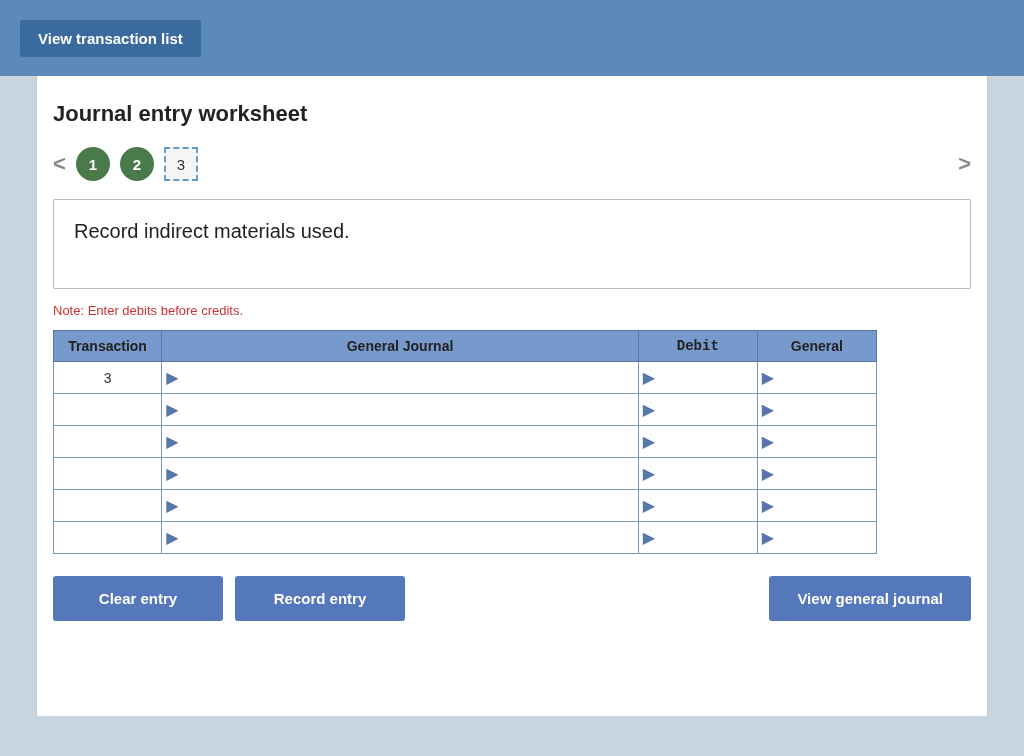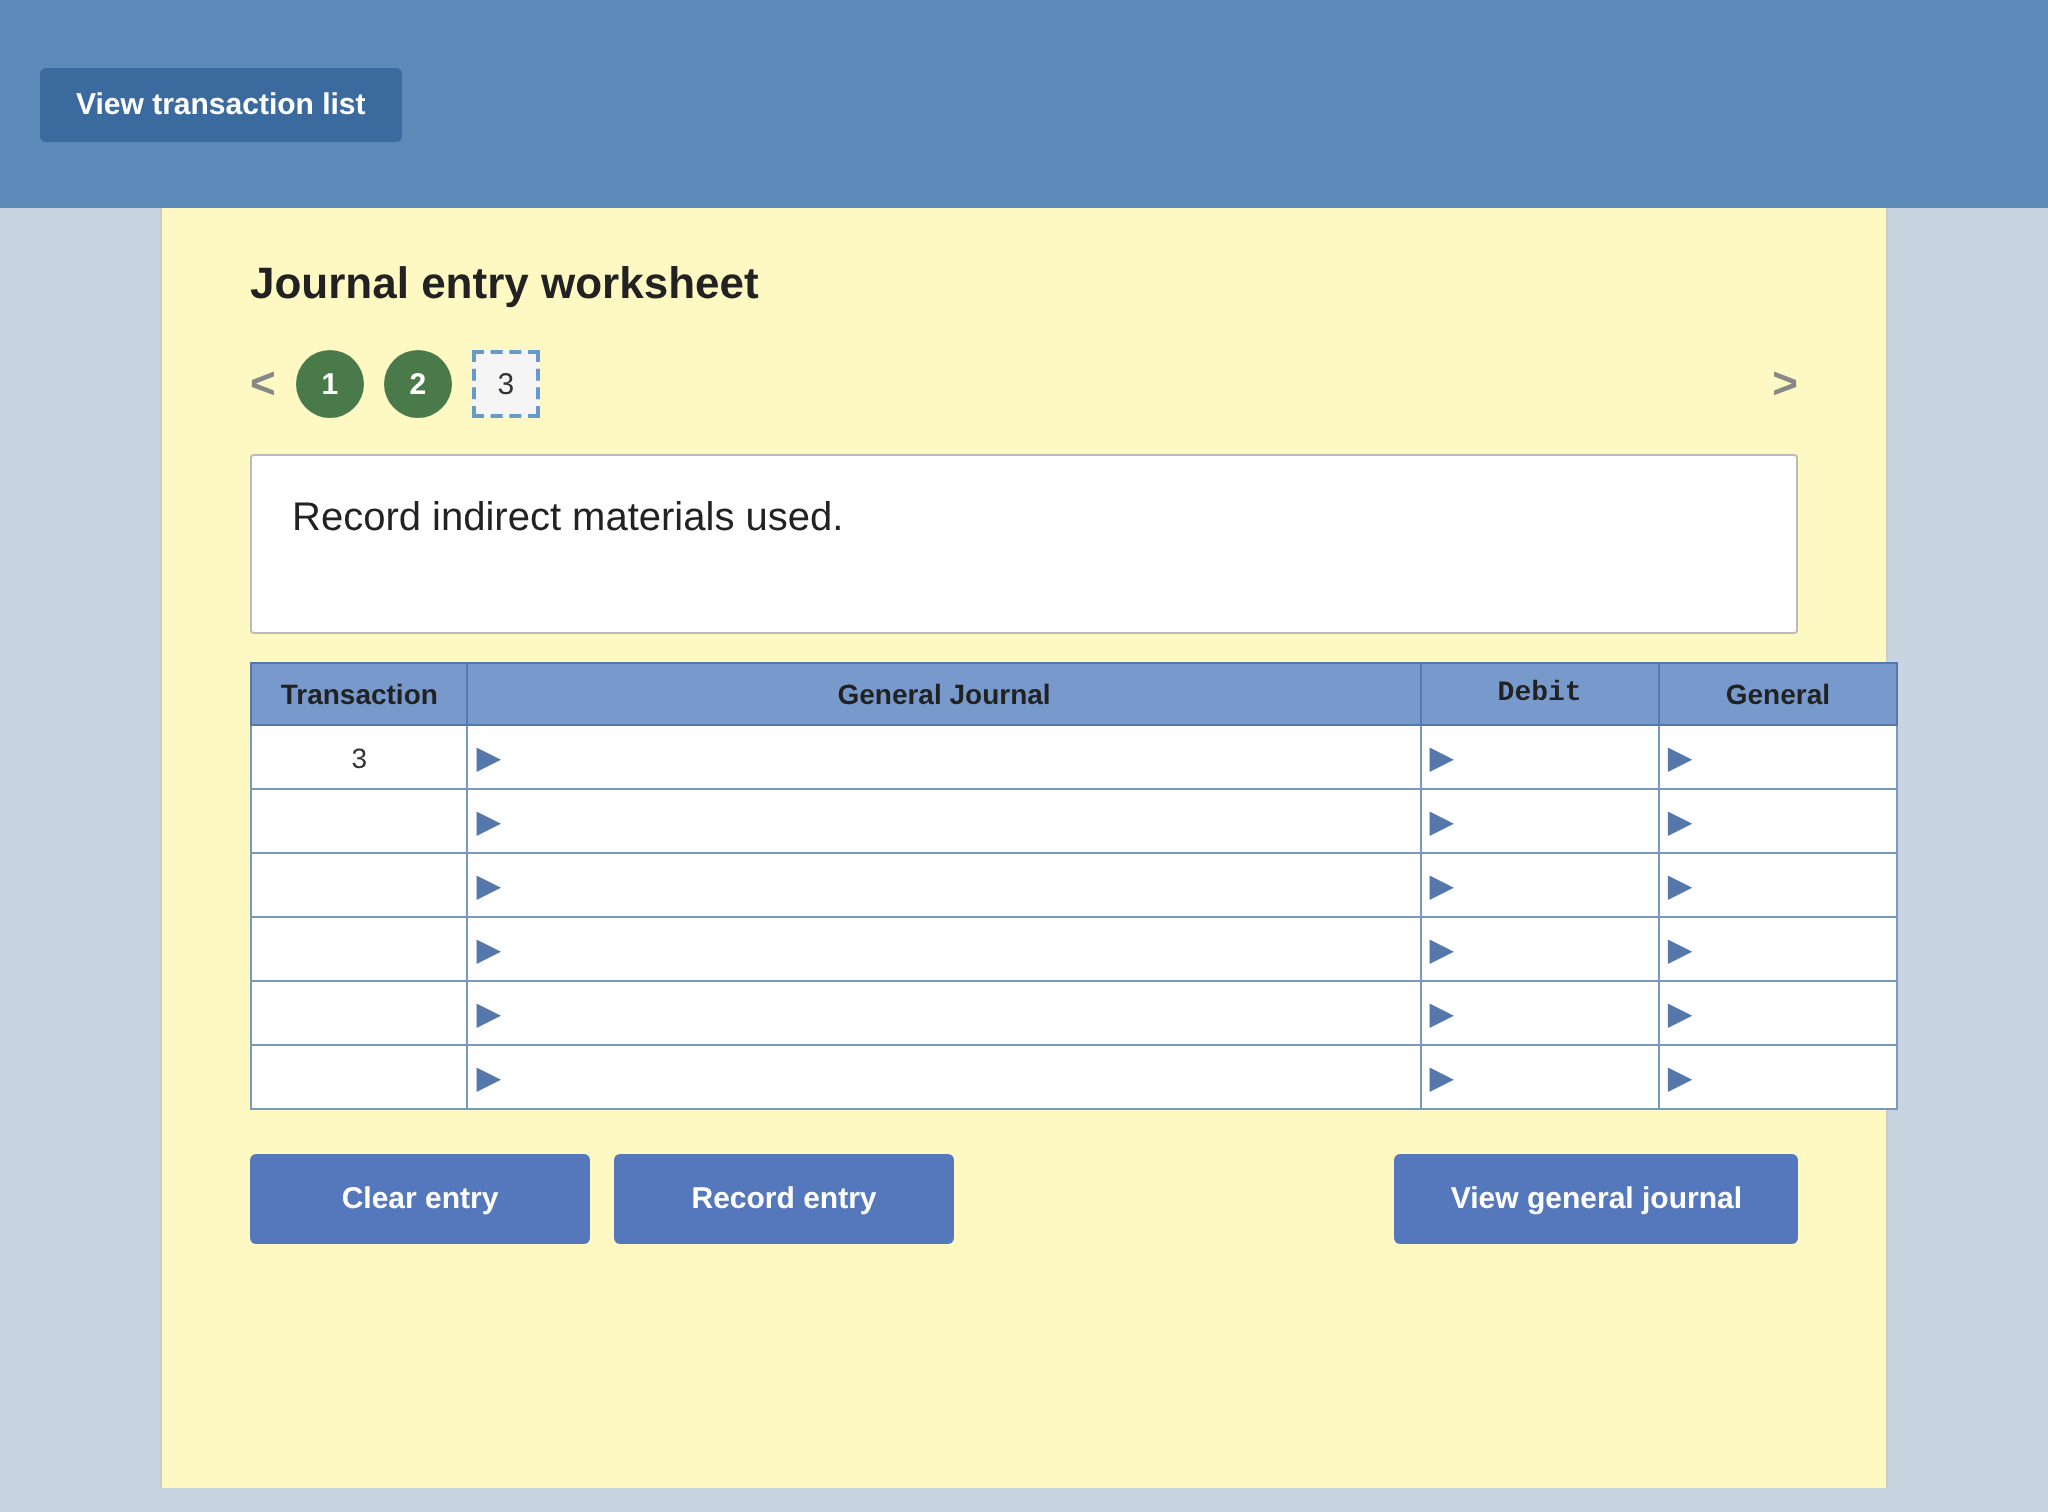--- a/index.html
+++ b/index.html
@@ -7,42 +7,42 @@
       background: #c8d4e0;
       font-family: Arial, sans-serif;
       font-size: 14px;
       min-height: 756px;
       min-width: 1024px;
     }
 
     
     .top-bar {
       background: #5b8ab8;
-      height: 104px;
+      height: 76px;
       display: flex;
       align-items: center;
       padding: 12px 20px;
     }
 
     .view-transaction-btn {
       background: #3a6a9e;
       color: white;
       border: none;
       padding: 10px 18px;
       font-size: 15px;
       font-weight: bold;
       cursor: pointer;
       border-radius: 3px;
     }
 
     
     .main-content {
-      background: #fef9c3;
-      margin: 0 80px;
-      padding: 25px 44px 30px;
+      background: #ffffff;
+      margin: 0 36px;
+      padding: 25px 16px 30px;
       border-left: 1px solid #ccc;
       border-right: 1px solid #ccc;
       min-height: 640px;
     }
 
     .page-title {
       font-size: 22px;
       font-weight: bold;
       color: #222;
       margin-bottom: 20px;
@@ -218,20 +218,21 @@
 
     <div class="step-current">3</div>
 
     <span class="btn-spacer"></span>
 
     <button class="nav-arrow">&gt;</button>
   </div>
 
   <div class="description-box">Record indirect materials used.</div>
 
+  <p class="note-text">Note: Enter debits before credits.</p>
 
   <table class="journal-table">
     <thead>
       <tr>
         <th class="th-transaction">Transaction</th>
         <th class="th-general">General Journal</th>
         <th class="th-debit">Debit</th>
         <th class="th-credit">General</th>
       </tr>
     </thead>

